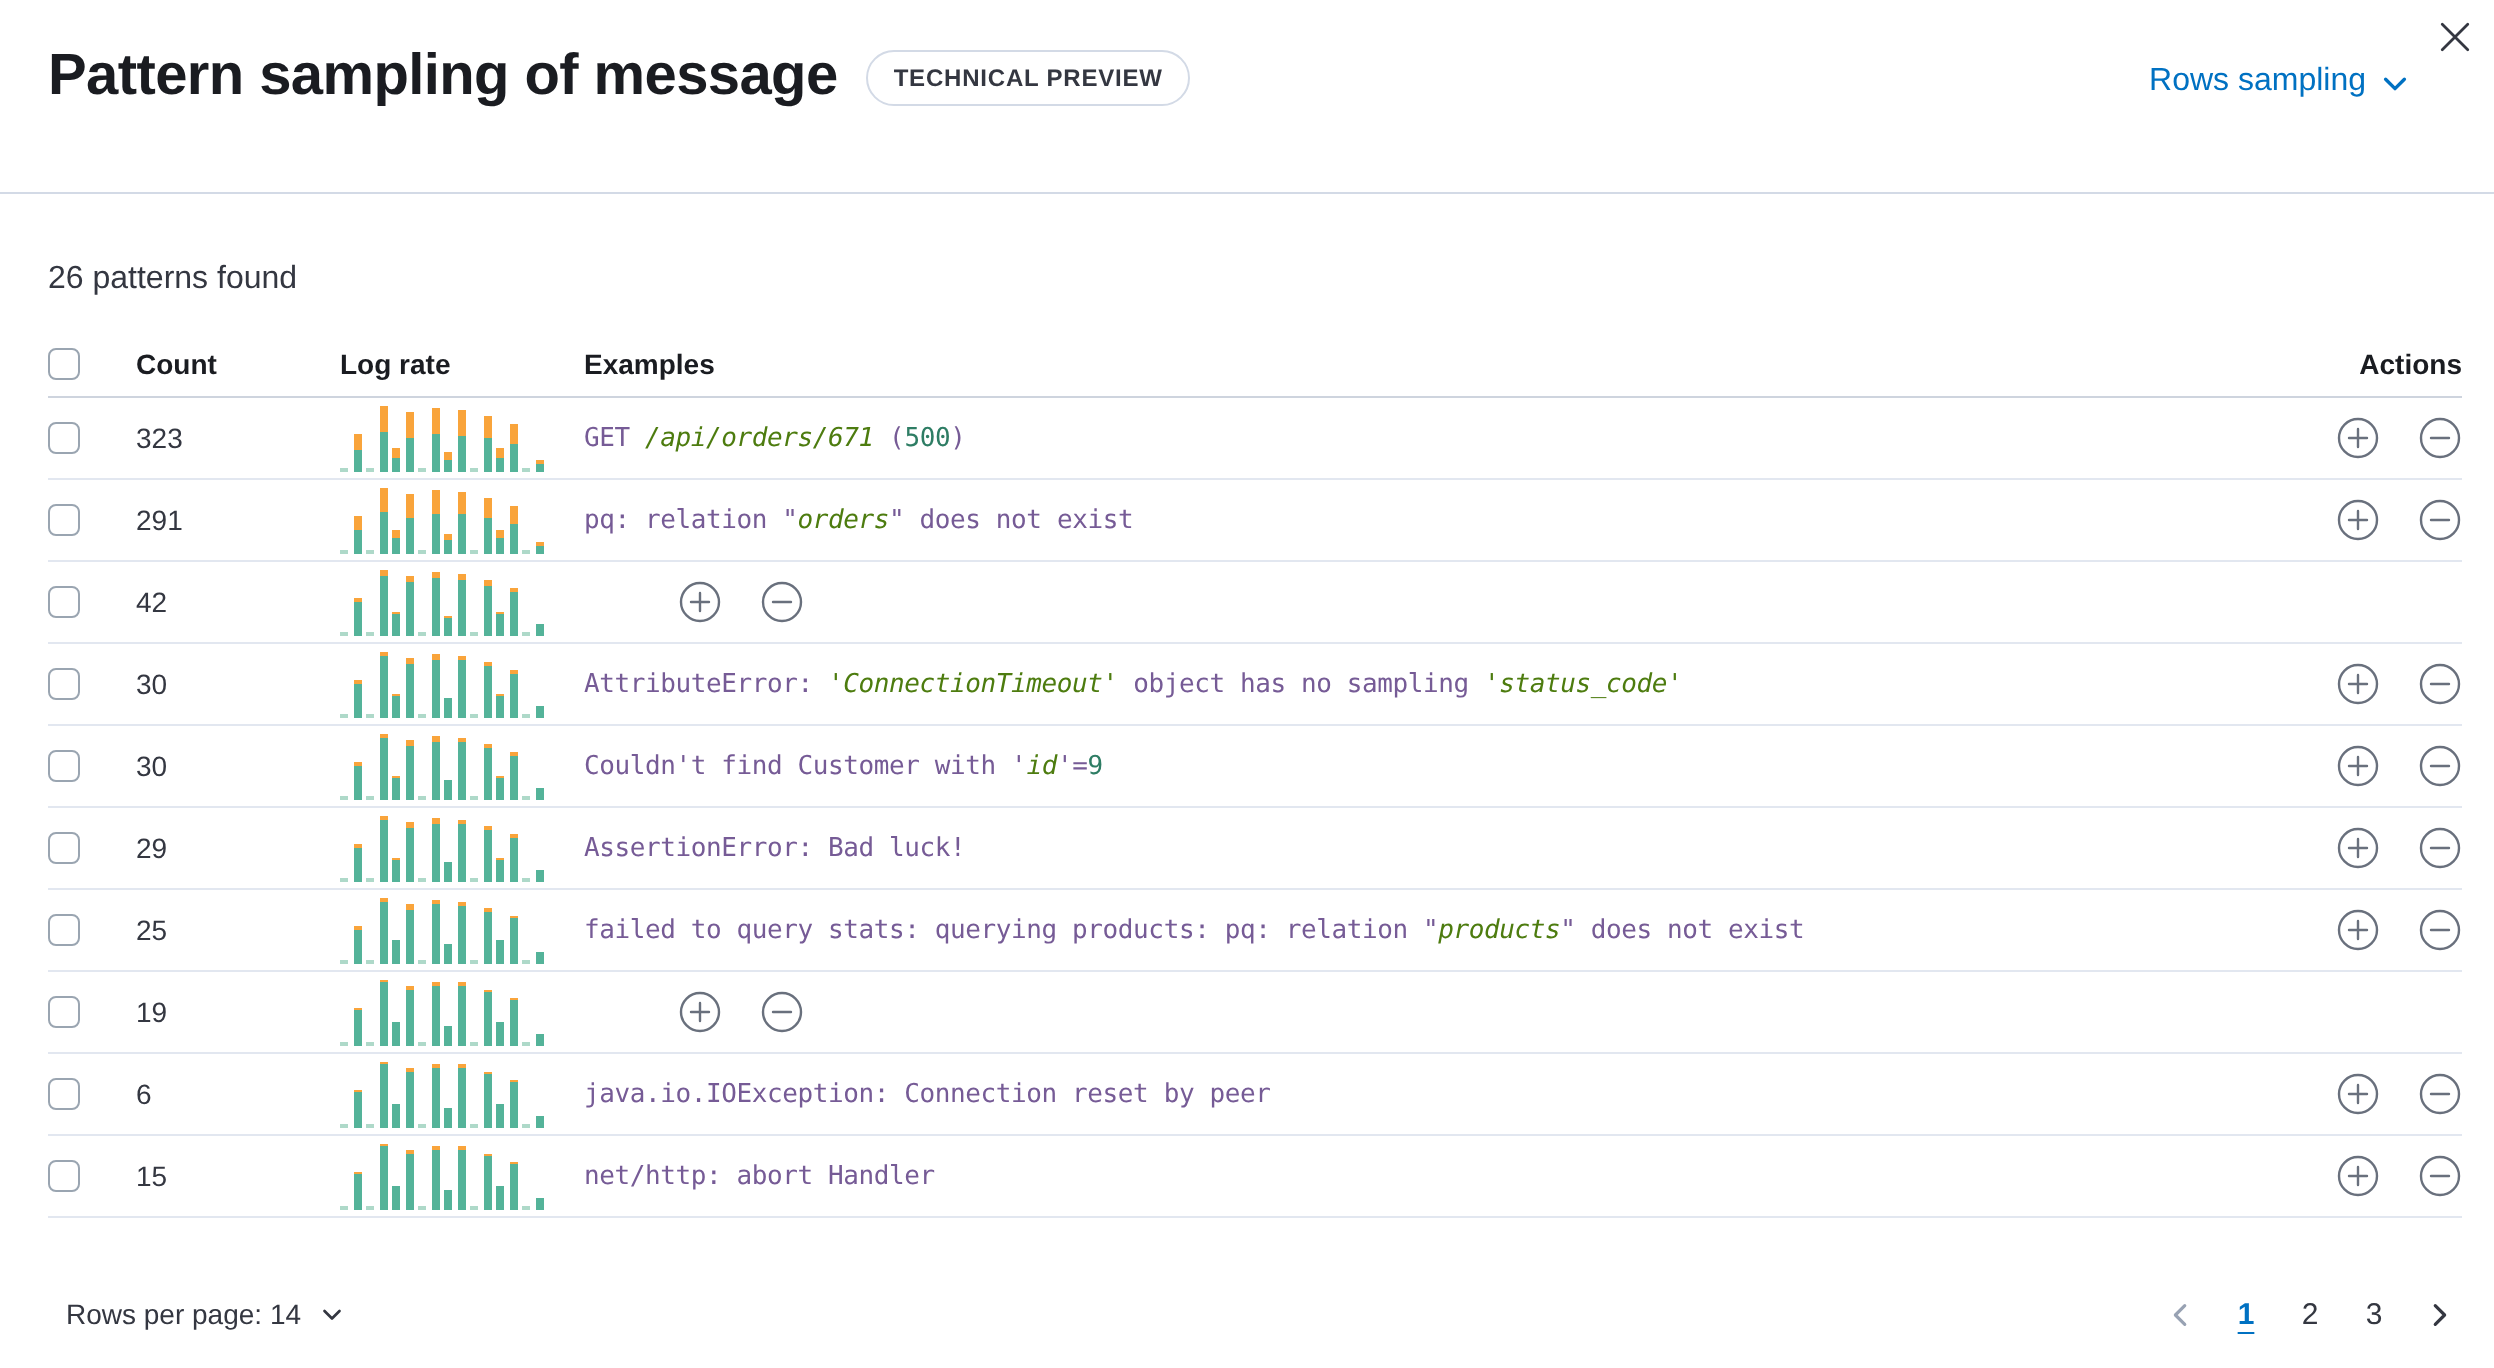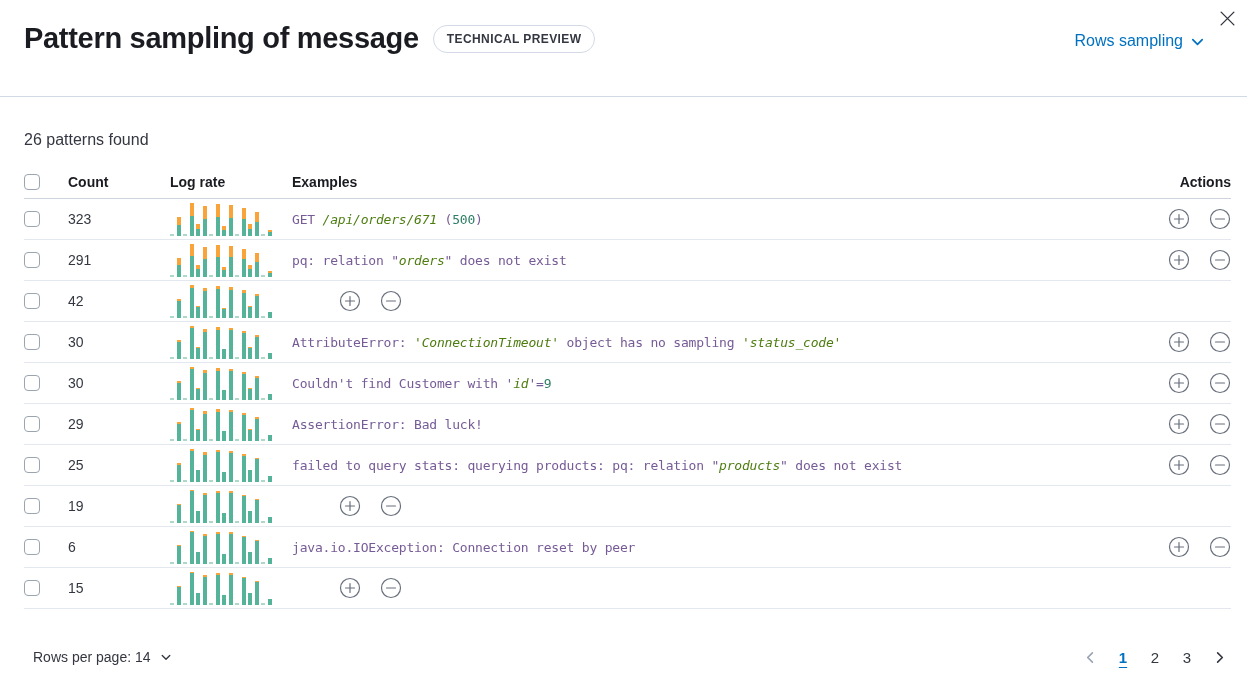--- a/index.html
+++ b/index.html
@@ -913,20 +913,21 @@
               </div>
               <div class="bar">
                 <div class="s" style="height: 1.32px;"></div>
               </div>
               <div class="bar">
                 <div class="o" style="height: 0.297px;"></div>
                 <div class="t" style="height: 5.643px;"></div>
               </div>
             </div>
           </div>
+          <div class="td-example"><span class="example-code"><span class="tok-p">net/http: abort Handler</span></span></div>
           <div class="td-actions">
             <button class="action-btn">
               <svg width="22" height="22" viewBox="0 0 22 22">
                 <circle cx="11" cy="11" r="9.5" fill="none" stroke="#69707D" stroke-width="1.2"></circle>
                 <path d="M11 6.5v9M6.5 11h9" stroke="#69707D" stroke-width="1.2" stroke-linecap="round"></path>
               </svg>
             </button>
             <button class="action-btn">
               <svg width="22" height="22" viewBox="0 0 22 22">
                 <circle cx="11" cy="11" r="9.5" fill="none" stroke="#69707D" stroke-width="1.2"></circle>

